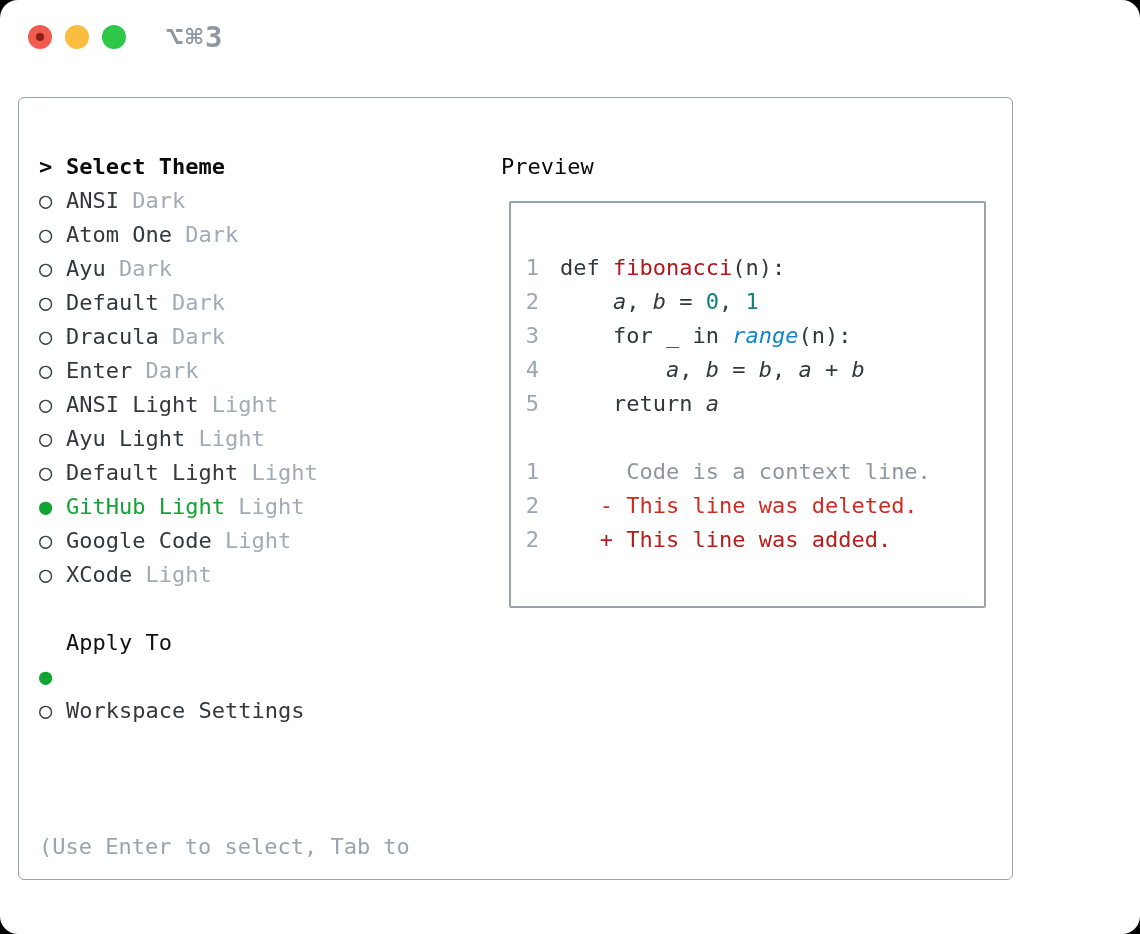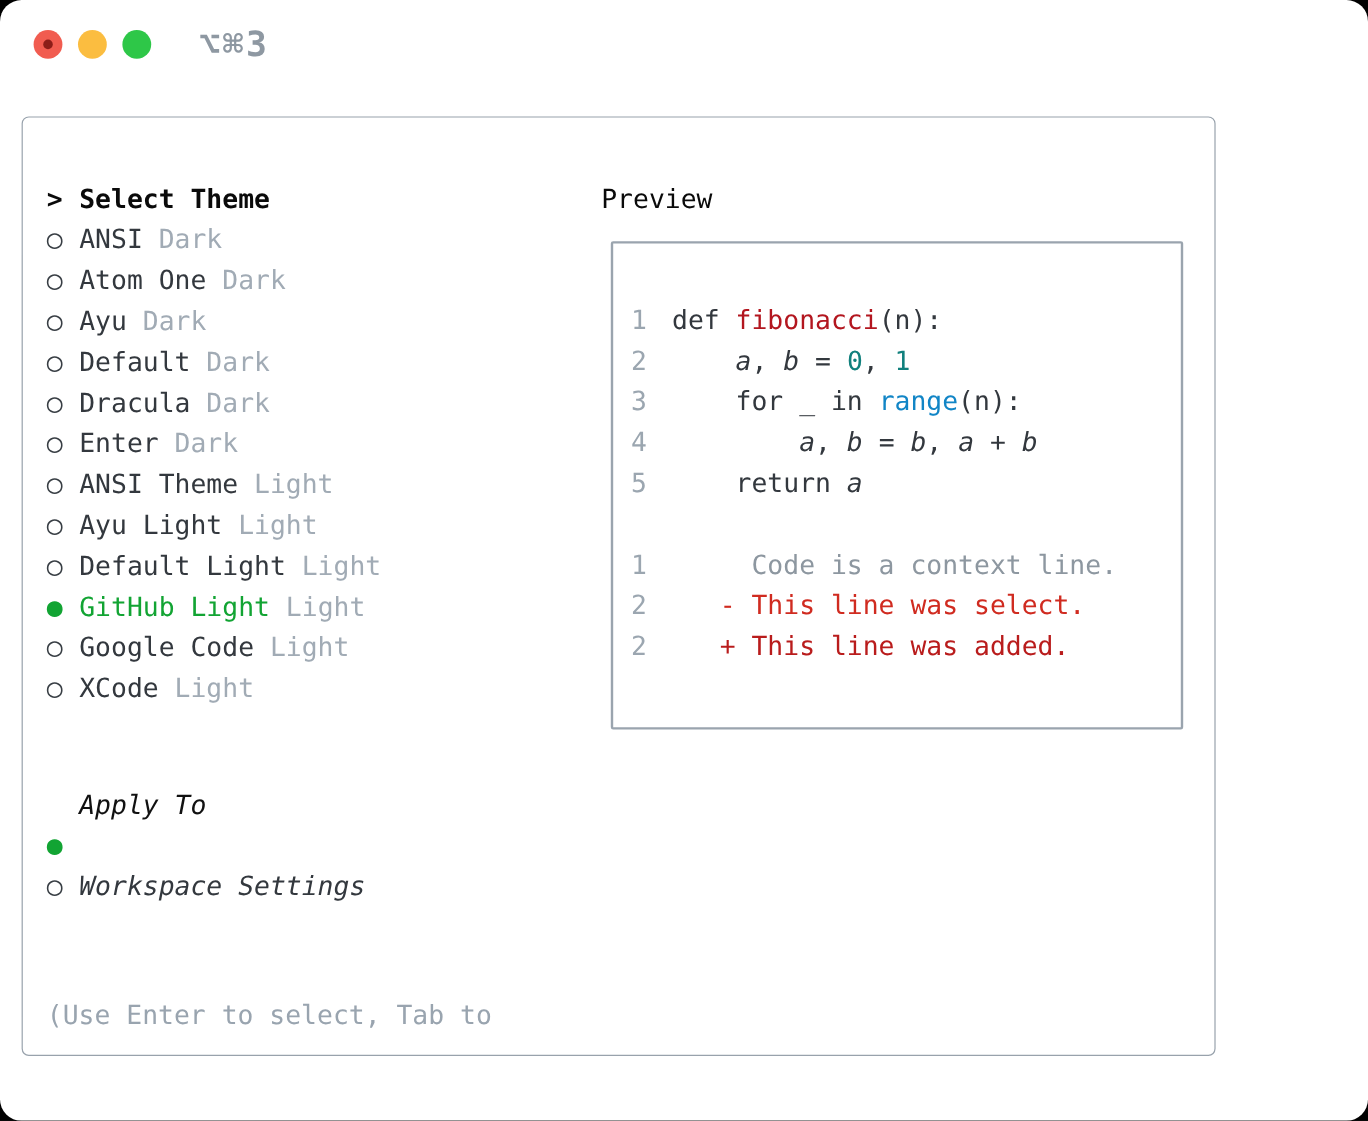--- a/index.html
+++ b/index.html
@@ -30,37 +30,37 @@
   }
   .row{display:flex;white-space:pre;}
   .glyph{display:inline-block;width:27px;flex:0 0 27px;color:#383e44;}
   .glyph.sel{color:#12a433;}
   .name{color:#33383e;}
   .name.sel{color:#12a433;}
   .variant{color:#a1abb5;}
   .themes{position:absolute;left:20px;top:52px;}
   .prompt-row{font-weight:bold;color:#0a0a0a;}
   .prompt-row .glyph{color:#0a0a0a;font-weight:bold;}
-  .apply{position:absolute;left:20px;top:557px;font-style:italic;}
+  .apply{position:absolute;left:20px;top:528px;}
   .apply-heading{padding-left:27px;color:#111;}
   .hint{position:absolute;left:20px;top:664px;color:#99a4af;white-space:pre;}
   
   .preview-head{position:absolute;left:482px;top:52px;font-weight:normal;color:#0a0a0a;}
   .pv-box{
     position:absolute;left:490px;top:103px;width:477px;height:407px;
     border:2px solid #9aa4ae;border-radius:2px;box-sizing:border-box;background:#fff;
   }
   .code{position:absolute;left:0;top:48px;right:0;}
   .cl{display:flex;white-space:pre;padding-left:14px;}
   .ln{display:inline-block;width:14px;flex:0 0 14px;text-align:right;
       margin-right:21px;color:#9ba6b0;}
   .t-plain{color:#33383e;}
   .t-func{color:#b3161f;text-align:right;}
   .t-num{color:#11807d;}
-  .t-builtin{color:#1185c6;text-align:center;}
+  .t-builtin{color:#1185c6;font-style:italic;text-align:center;}
   .t-var{color:#33383e;font-style:italic;}
   .t-ctx{color:#8d97a0;}
   .t-del{color:#d02b20;}
   .t-add{color:#b91c1c;}
 </style>
 </head>
 <body>
 
 <div class="window">
 
@@ -77,21 +77,21 @@
       <div class="row prompt-row">
         <span class="glyph">&gt;</span><span>Select Theme</span>
       </div>
 
     <div class="row"><span class="glyph">○</span><span class="name">ANSI</span><span class="variant"> Dark</span></div>
         <div class="row"><span class="glyph">○</span><span class="name">Atom One</span><span class="variant"> Dark</span></div>
         <div class="row"><span class="glyph">○</span><span class="name">Ayu</span><span class="variant"> Dark</span></div>
         <div class="row"><span class="glyph">○</span><span class="name">Default</span><span class="variant"> Dark</span></div>
         <div class="row"><span class="glyph">○</span><span class="name">Dracula</span><span class="variant"> Dark</span></div>
         <div class="row"><span class="glyph">○</span><span class="name">Enter</span><span class="variant"> Dark</span></div>
-        <div class="row"><span class="glyph">○</span><span class="name">ANSI Theme</span><span class="variant"> Light</span></div>
+        <div class="row"><span class="glyph">○</span><span class="name">ANSI Light</span><span class="variant"> Light</span></div>
         <div class="row"><span class="glyph">○</span><span class="name">Ayu Light</span><span class="variant"> Light</span></div>
         <div class="row"><span class="glyph">○</span><span class="name">Default Light</span><span class="variant"> Light</span></div>
         <div class="row"><span class="glyph sel">●</span><span class="name sel">GitHub Light</span><span class="variant"> Light</span></div>
         <div class="row"><span class="glyph">○</span><span class="name">Google Code</span><span class="variant"> Light</span></div>
         <div class="row"><span class="glyph">○</span><span class="name">XCode</span><span class="variant"> Light</span></div>
       </div>
 
     <div class="apply">
       <div class="row apply-heading">Apply To</div>
 
@@ -109,19 +109,19 @@
     <div class="pv-box">
       <div class="code">
 
       <div class="cl"><span class="ln">1</span><span><span class="t-plain">def </span><span class="t-func">fibonacci</span><span class="t-plain">(n):</span></span></div>
           <div class="cl"><span class="ln">2</span><span><span class="t-plain">    </span><span class="t-var">a</span><span class="t-plain">, </span><span class="t-var">b</span><span class="t-plain"> = </span><span class="t-num">0</span><span class="t-plain">, </span><span class="t-num">1</span></span></div>
           <div class="cl"><span class="ln">3</span><span><span class="t-plain">    for _ in </span><span class="t-builtin">range</span><span class="t-plain">(n):</span></span></div>
           <div class="cl"><span class="ln">4</span><span><span class="t-plain">        </span><span class="t-var">a</span><span class="t-plain">, </span><span class="t-var">b</span><span class="t-plain"> = </span><span class="t-var">b</span><span class="t-plain">, </span><span class="t-var">a</span><span class="t-plain"> + </span><span class="t-var">b</span></span></div>
           <div class="cl"><span class="ln">5</span><span><span class="t-plain">    return </span><span class="t-var">a</span></span></div>
           <div class="cl"><span class="ln"></span><span>&nbsp;</span></div>
           <div class="cl"><span class="ln">1</span><span><span class="t-ctx">     Code is a context line.</span></span></div>
-          <div class="cl"><span class="ln">2</span><span><span class="t-del">   - This line was select.</span></span></div>
+          <div class="cl"><span class="ln">2</span><span><span class="t-del">   - This line was deleted.</span></span></div>
           <div class="cl"><span class="ln">2</span><span><span class="t-add">   + This line was added.</span></span></div>
         </div>
     </div>
 
   </div>
 </div>
 
 </body></html>

